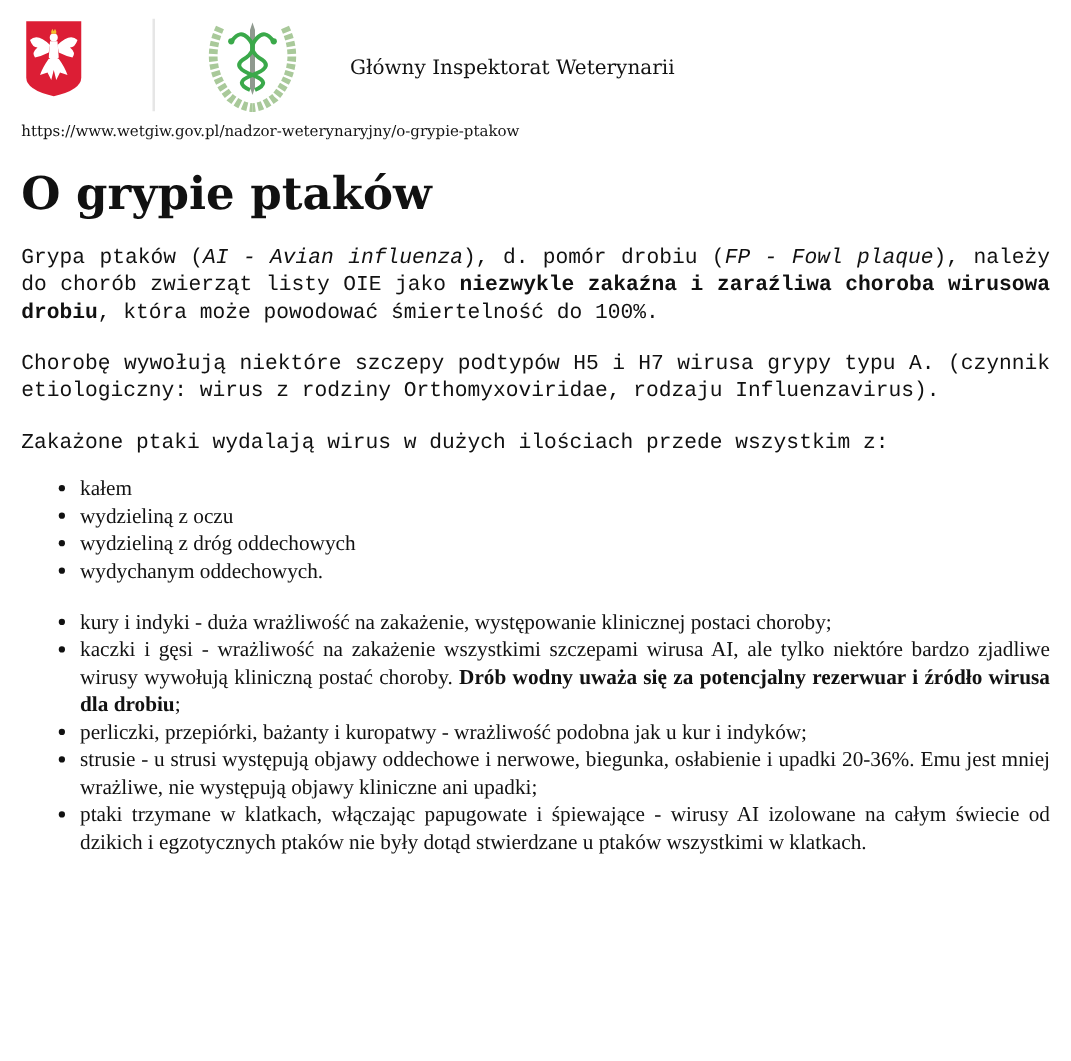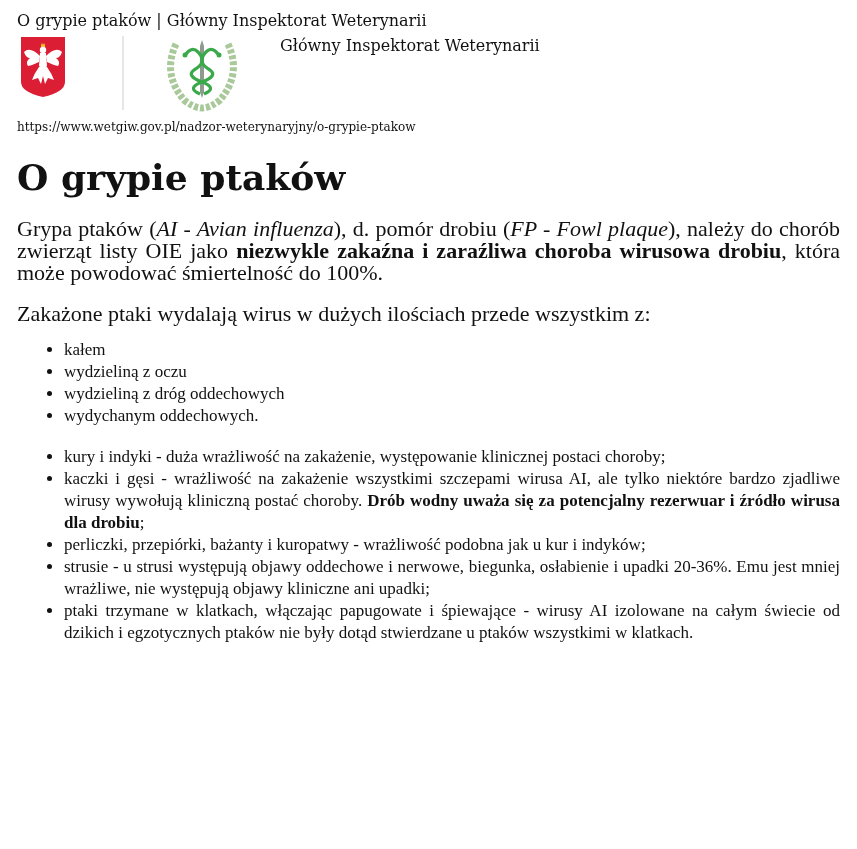--- a/index.html
+++ b/index.html
@@ -4,49 +4,48 @@
   <style>
     html, body { margin: 0; padding: 0; background: #ffffff; }
     body {
       width: 857px; height: 849px; overflow: hidden;
       font-family: "DejaVu Serif", "Liberation Serif", serif;
       color: #111111;
       font-size: 15.5px;
     }
     .page { padding: 10px 17px 0 17px; }
     .doc-title { font-size: 16px; line-height: 22px; margin: 0; }
-    .logo-row { display: flex; align-items: flex-start; height: 76px; margin-top: 4px; gap: 24px; }
+    .logo-row { display: flex; align-items: center; height: 76px; margin-top: 4px; gap: 24px; }
     .logo-emblem { width: 46px; height: 62px; margin-left: 3px; margin-bottom: 10px; }
     .logo-divider { width: 2px; height: 74px; background: #e6e6e6; margin: 0 14px 0 32px; }
     .logo-giw { width: 80px; height: 76px; }
     .logo-caption { font-size: 16px; margin-left: 14px; line-height: 20px; margin-bottom: -4px; }
     .url { font-size: 12px; line-height: 22px; margin-top: 4px; }
     h1 {
       font-size: 36px; font-weight: bold; margin: 20px 0 22px 0; line-height: 38px;
       font-family: "DejaVu Serif", "Liberation Serif", serif;
     }
     p {
       margin: 0 0 19px 0; line-height: 22px; text-align: justify;
-      font-family: Liberation Serif, serif; font-size: 22px;
+      font-family: Liberation Mono, monospace; font-size: 17px;
     }
     ul { margin: 4px 0 19px 0; padding-left: 47px; }
     li {
       line-height: 22px; text-align: justify;
       font-family: "Liberation Serif", "DejaVu Serif", serif; font-size: 17px;
     }
     .list1 { margin-top: -5px; }
     .list2 li { padding-left: 0; }
     b { font-weight: bold; }
     i { font-style: italic; }
   </style>
 </head>
 <body>
 
 <div class="page">
-  <div class="doc-title">O grypie ptaków | Główny Inspektorat Weterynarii</div>
 
   <div class="logo-row">
     <svg class="logo-emblem" viewBox="0 0 46 62">
       <path d="M1 1 H45 V46 Q45 56 23 61 Q1 56 1 46 Z" fill="#dc1e35"></path>
       <g fill="#ffffff">
         <circle cx="23" cy="14" r="3.2"></circle>
         <path d="M20 17 H26 L27 30 L23 34 L19 30 Z"></path>
         <path d="M20 20 Q10 10 4 16 Q6 22 10 22 Q5 26 8 30 Q13 29 19 26 Z"></path>
         <path d="M26 20 Q36 10 42 16 Q40 22 36 22 Q41 26 38 30 Q33 29 27 26 Z"></path>
         <path d="M19 31 Q14 38 12 44 L18 42 L21 48 L23 40 L25 48 L28 42 L34 44 Q32 38 27 31 Z"></path>
@@ -67,20 +66,21 @@
   </div>
 
   <div class="url">https://www.wetgiw.gov.pl/nadzor-weterynaryjny/o-grypie-ptakow</div>
 
   <h1>O grypie ptaków</h1>
 
   <p>
     <span>Grypa ptaków (</span><i>AI - Avian influenza</i><span>), d. pomór drobiu (</span><i>FP - Fowl plaque</i><span>), należy do chorób zwierząt listy OIE jako </span><b>niezwykle zakaźna i zaraźliwa choroba wirusowa drobiu</b><span>, która może powodować śmiertelność do 100%.</span>
   </p>
 
+  <p>Chorobę wywołują niektóre szczepy podtypów H5 i H7 wirusa grypy typu A. (czynnik etiologiczny: wirus z rodziny Orthomyxoviridae, rodzaju Influenzavirus).</p>
 
   <p>Zakażone ptaki wydalają wirus w dużych ilościach przede wszystkim z:</p>
 
   <ul class="list1">
     <li>kałem</li>
     <li>wydzieliną z oczu</li>
     <li>wydzieliną z dróg oddechowych</li>
     <li>wydychanym oddechowych.</li>
   </ul>
 

